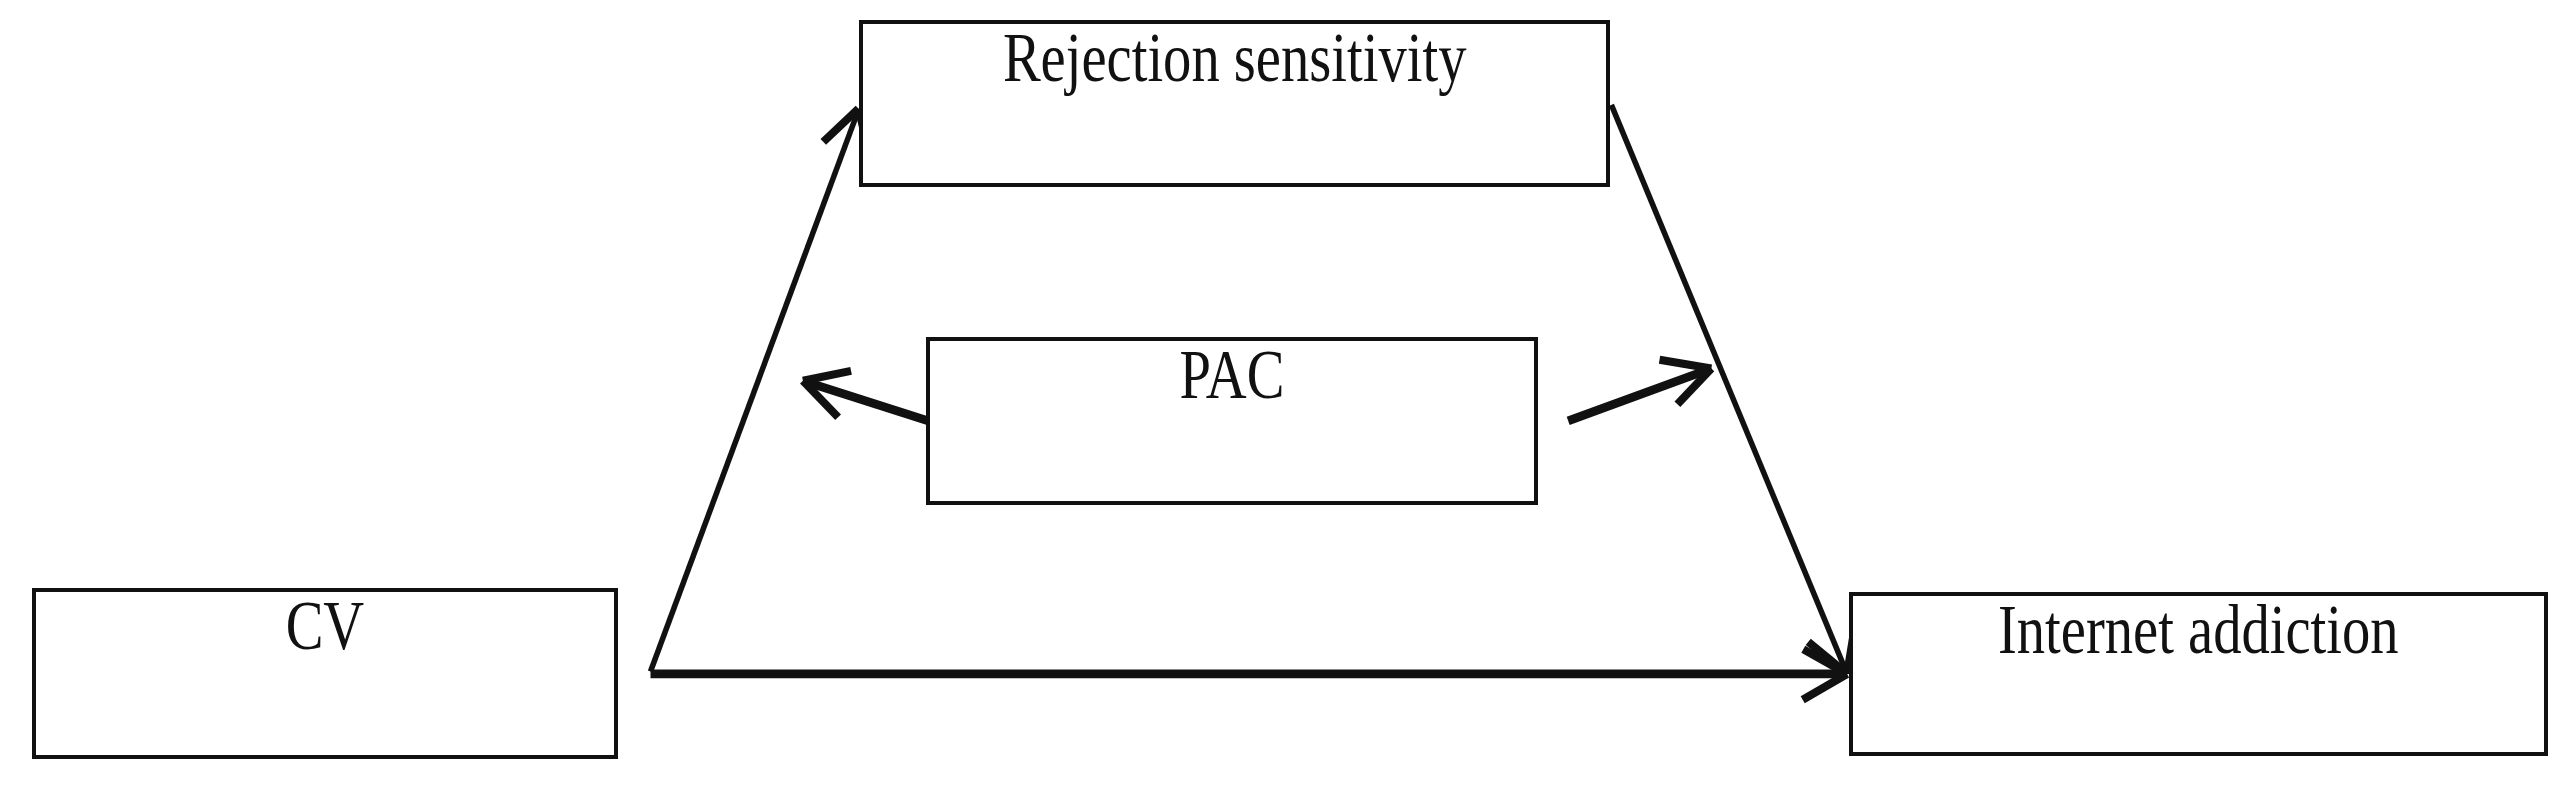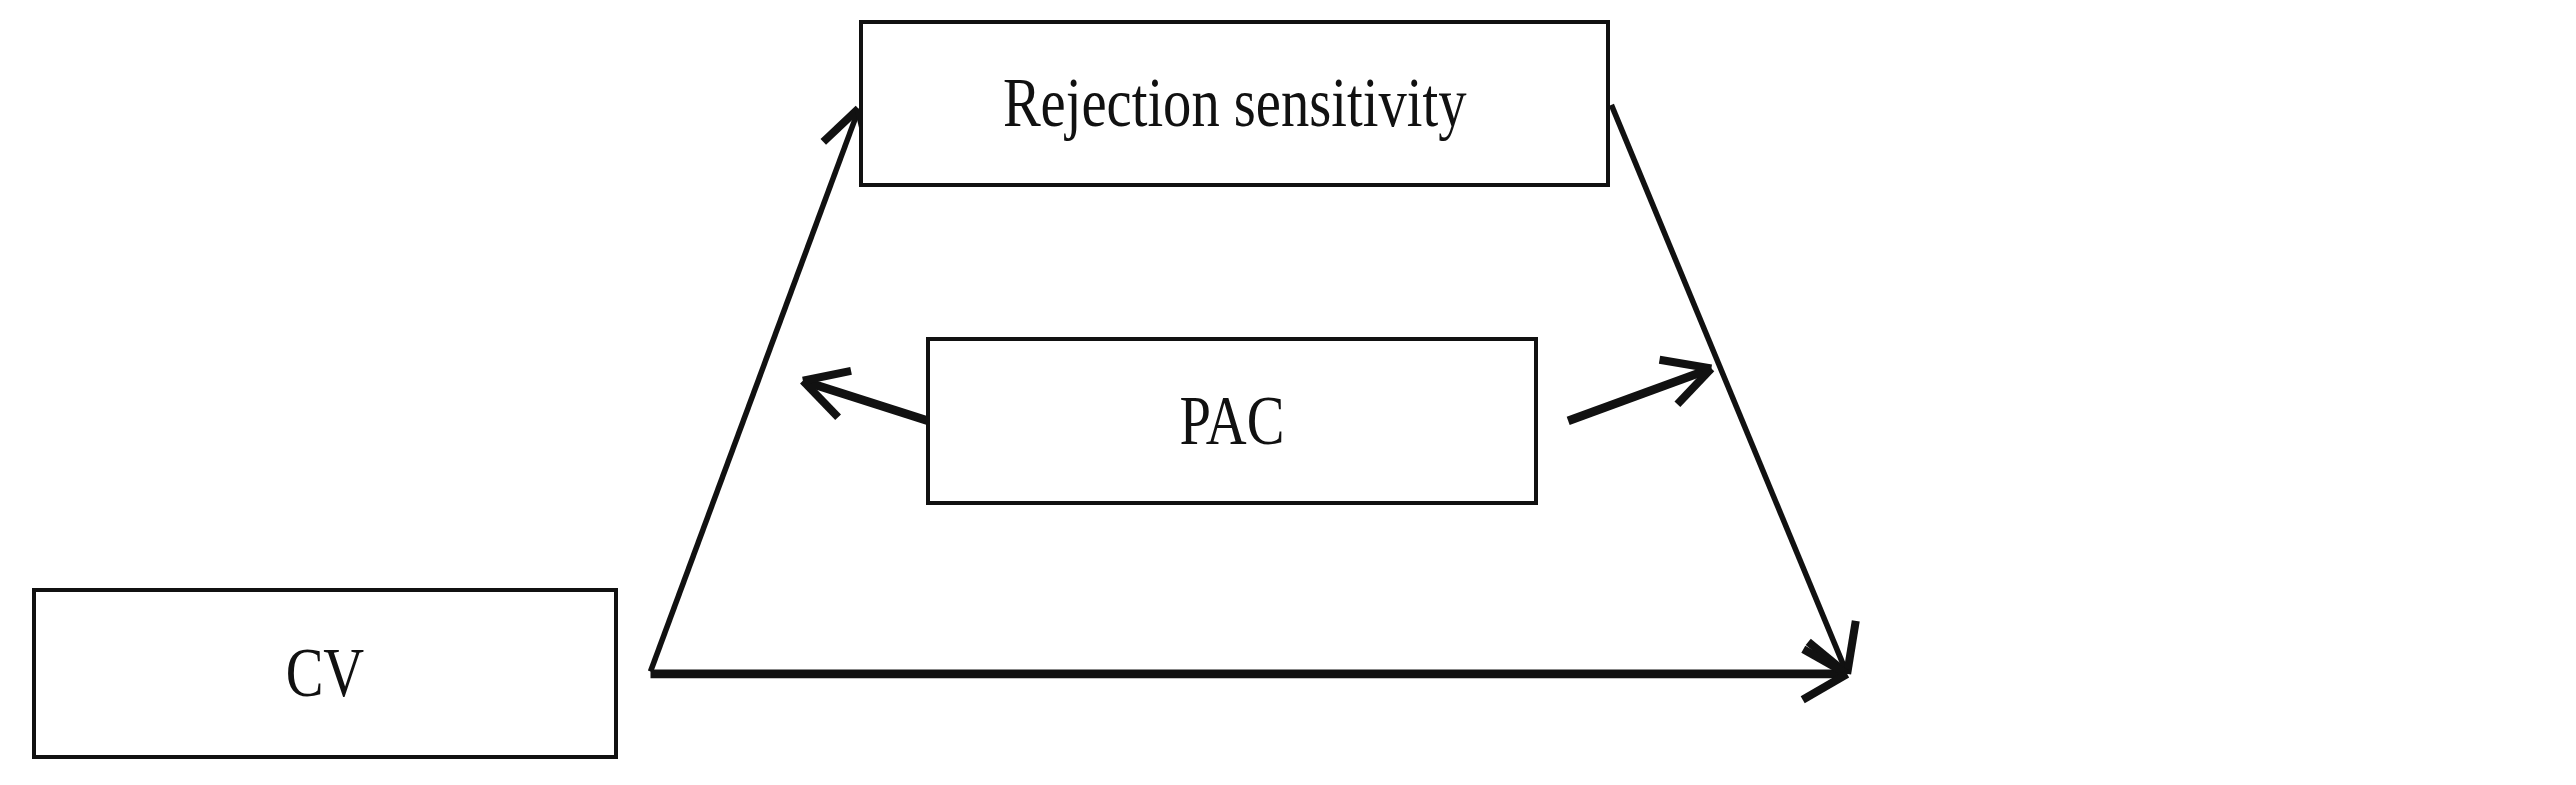--- a/index.html
+++ b/index.html
@@ -24,21 +24,20 @@
     top: 0;
     width: 2576px;
     height: 785px;
   }
   .node-box {
     position: absolute;
     box-sizing: border-box;
     border: 4.3px solid #111111;
     background: #ffffff;
     display: flex;
-    align-items: center;
     justify-content: center;
     z-index: 5;
   }
   .node-label {
     color: #111111;
     font-family: "Liberation Serif", "DejaVu Serif", serif;
     font-weight: 400;
     line-height: 1;
     white-space: nowrap;
     transform: scaleX(0.82);
@@ -137,15 +136,18 @@
   </div>
 
   <div class="node-box" id="box-pac">
     <span class="node-label">PAC</span>
   </div>
 
   <div class="node-box" id="box-cv">
     <span class="node-label">CV</span>
   </div>
 
+  <div class="node-box" id="box-internet-addiction">
+    <span class="node-label">Internet addiction</span>
+  </div>
 
 </div>
 
 
 </body></html>

